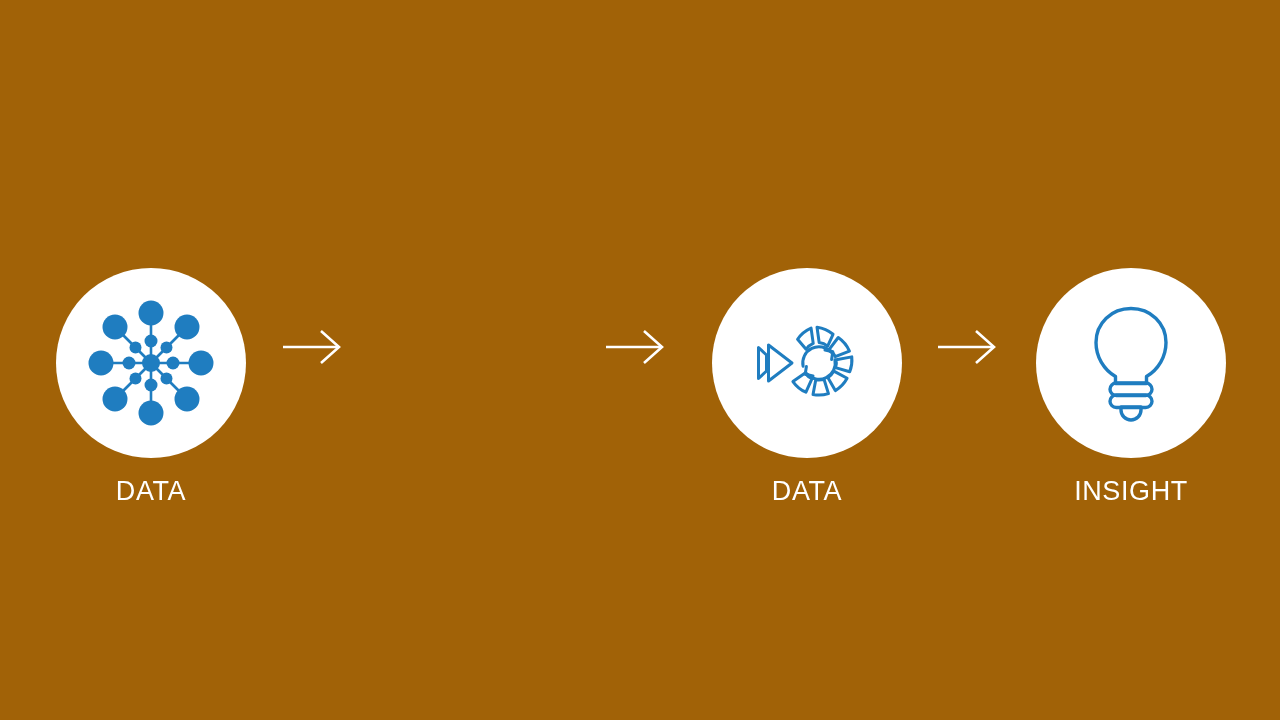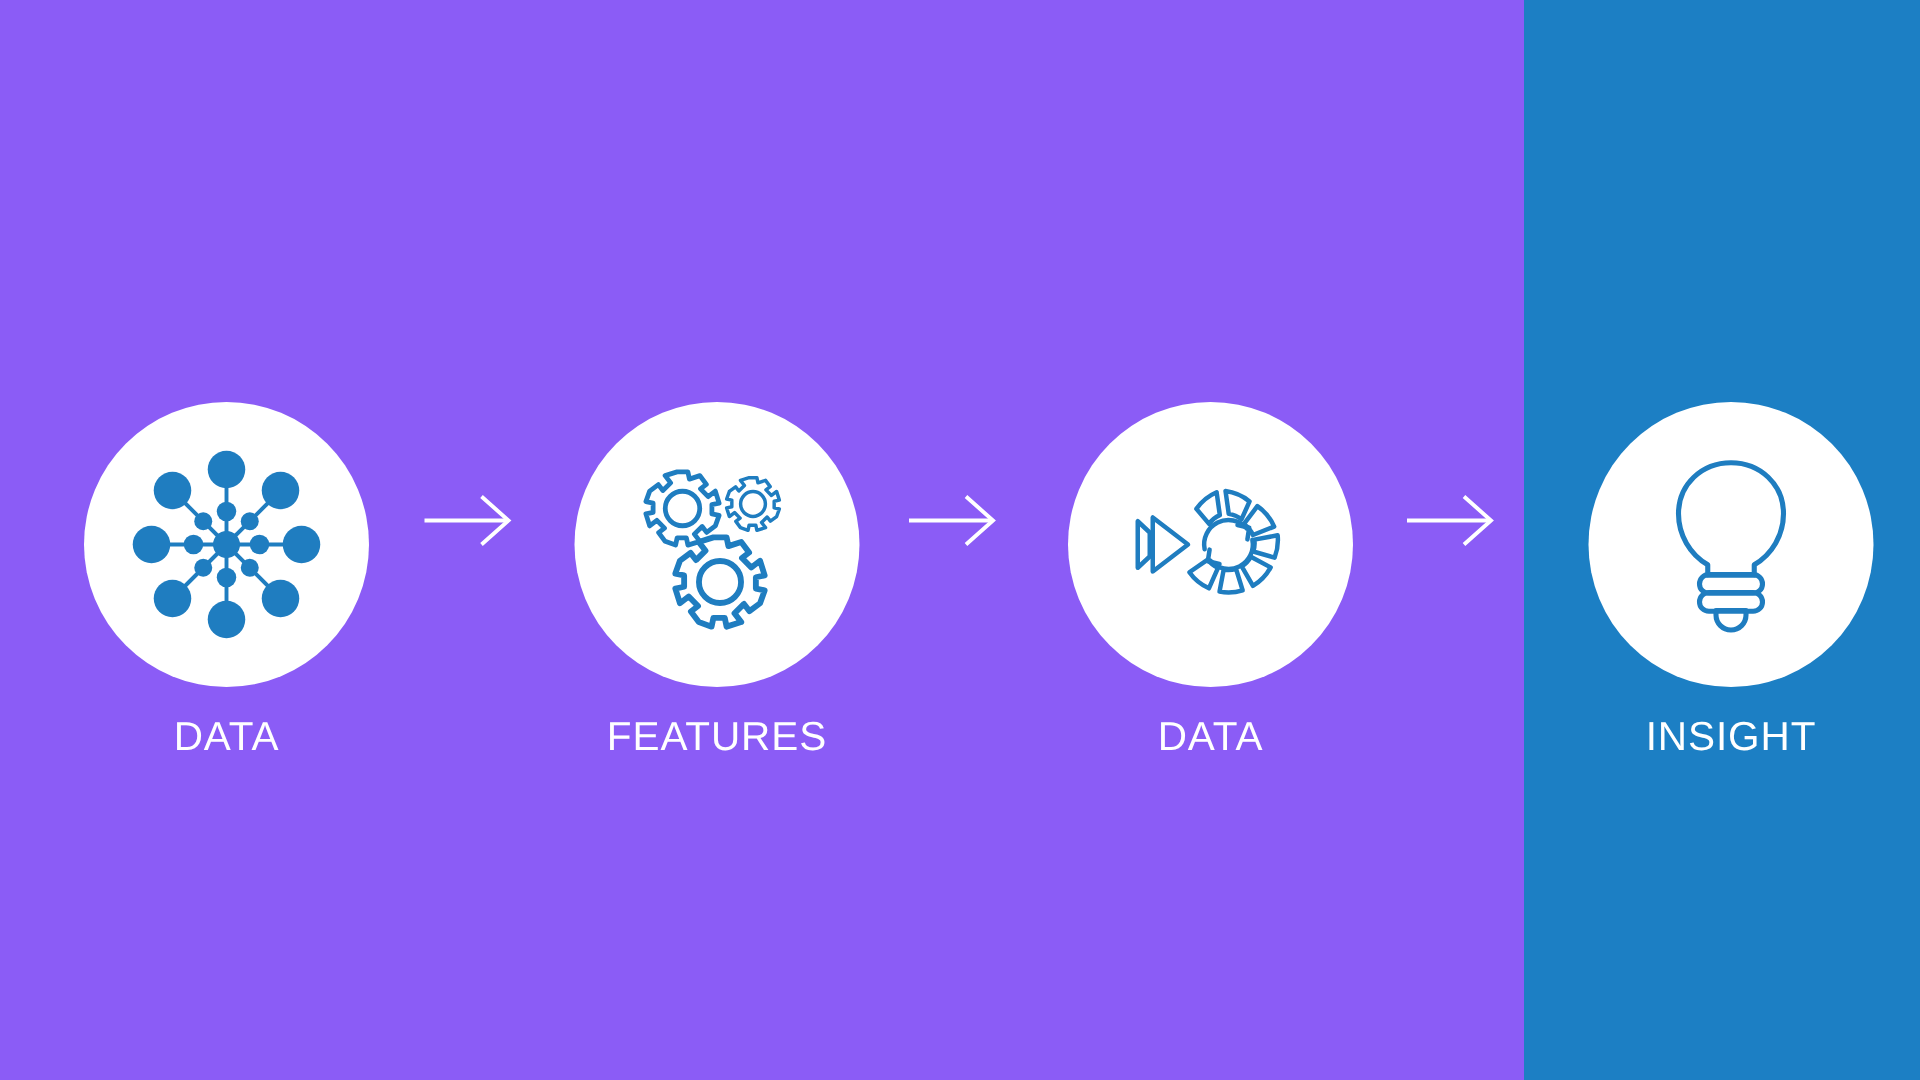--- a/index.html
+++ b/index.html
@@ -8,43 +8,43 @@
   }
   body {
     width: 1280px;
     height: 720px;
     overflow: hidden;
     font-family: "Liberation Sans", sans-serif;
     background: #1c7fc4;
   }
   .slide {
     position: relative;
-    width: 1016px;
+    width: 1280px;
     height: 720px;
-    background: #8b5cf6;
+    background: #a16207;
   }
   .pipeline {
     position: absolute;
     left: 0;
     top: 0;
     width: 1280px;
     height: 720px;
   }
   .stage {
     position: absolute;
     top: 268px;
     width: 200px;
     display: flex;
     flex-direction: column;
     align-items: center;
   }
   .stage-data    { left: 51px; }
   .stage-features{ left: 378px; }
   .stage-model   { left: 707px; }
-  .stage-insight { left: 1054px; justify-content: space-between; }
+  .stage-insight { left: 1031px; justify-content: space-between; }
 
   .disc {
     width: 190px;
     height: 190px;
     border-radius: 50%;
     background: #ffffff;
     display: flex;
     align-items: center;
     justify-content: center;
     position: relative;
@@ -116,82 +116,20 @@
               <circle cx="100" cy="28" r="12.5"></circle>
               <circle cx="28" cy="100" r="12.5"></circle>
               <circle cx="100" cy="100" r="12.5"></circle>
             </g>
           </svg>
         </span>
       </div>
       <div class="stage-label">DATA</div>
     </div>
 
-    <div class="stage stage-features">
-      <div class="disc">
-        <span>
-          <svg width="128" height="128" viewBox="0 0 128 128">
-            <defs>
-              <g id="gearTeeth"></g>
-            </defs>
-            <g fill="none" stroke="#1f7dc0" stroke-width="3.2" stroke-linejoin="round">
-
-              <g transform="translate(41,40)">
-                <path d="M -3.6,-24.4 L 3.6,-24.4 L 4.6,-19.6
-                         L 11.6,-21.9 L 15.9,-16.1 L 12.0,-13.1
-                         L 17.1,-7.9 L 21.9,-11.6 L 24.4,-3.6
-                         L 19.6,-2.6 L 19.6,3.6 L 24.4,4.6
-                         L 21.9,11.6 L 16.1,15.9 L 13.1,12.0
-                         L 7.9,17.1 L 11.6,21.9 L 3.6,24.4
-                         L 2.6,19.6 L -3.6,19.6 L -4.6,24.4
-                         L -11.6,21.9 L -15.9,16.1 L -12.0,13.1
-                         L -17.1,7.9 L -21.9,11.6 L -24.4,3.6
-                         L -19.6,2.6 L -19.6,-3.6 L -24.4,-4.6
-                         L -21.9,-11.6 L -16.1,-15.9 L -13.1,-12.0
-                         L -7.9,-17.1 L -11.6,-21.9 Z"></path>
-                <circle cx="0" cy="0" r="11.5"></circle>
-              </g>
-
-              <g transform="translate(88,37) scale(0.72)">
-                <path d="M -3.6,-24.4 L 3.6,-24.4 L 4.6,-19.6
-                         L 11.6,-21.9 L 15.9,-16.1 L 12.0,-13.1
-                         L 17.1,-7.9 L 21.9,-11.6 L 24.4,-3.6
-                         L 19.6,-2.6 L 19.6,3.6 L 24.4,4.6
-                         L 21.9,11.6 L 16.1,15.9 L 13.1,12.0
-                         L 7.9,17.1 L 11.6,21.9 L 3.6,24.4
-                         L 2.6,19.6 L -3.6,19.6 L -4.6,24.4
-                         L -11.6,21.9 L -15.9,16.1 L -12.0,13.1
-                         L -17.1,7.9 L -21.9,11.6 L -24.4,3.6
-                         L -19.6,2.6 L -19.6,-3.6 L -24.4,-4.6
-                         L -21.9,-11.6 L -16.1,-15.9 L -13.1,-12.0
-                         L -7.9,-17.1 L -11.6,-21.9 Z"></path>
-                <circle cx="0" cy="0" r="11.5"></circle>
-              </g>
-
-              <g transform="translate(66,89) scale(1.22)">
-                <path d="M -3.6,-24.4 L 3.6,-24.4 L 4.6,-19.6
-                         L 11.6,-21.9 L 15.9,-16.1 L 12.0,-13.1
-                         L 17.1,-7.9 L 21.9,-11.6 L 24.4,-3.6
-                         L 19.6,-2.6 L 19.6,3.6 L 24.4,4.6
-                         L 21.9,11.6 L 16.1,15.9 L 13.1,12.0
-                         L 7.9,17.1 L 11.6,21.9 L 3.6,24.4
-                         L 2.6,19.6 L -3.6,19.6 L -4.6,24.4
-                         L -11.6,21.9 L -15.9,16.1 L -12.0,13.1
-                         L -17.1,7.9 L -21.9,11.6 L -24.4,3.6
-                         L -19.6,2.6 L -19.6,-3.6 L -24.4,-4.6
-                         L -21.9,-11.6 L -16.1,-15.9 L -13.1,-12.0
-                         L -7.9,-17.1 L -11.6,-21.9 Z"></path>
-                <circle cx="0" cy="0" r="11.5"></circle>
-              </g>
-            </g>
-          </svg>
-        </span>
-      </div>
-      <div class="stage-label">FEATURES</div>
-    </div>
 
     <div class="stage stage-model">
       <div class="disc">
         <span>
           <svg width="132" height="128" viewBox="0 0 132 128">
             <g fill="none" stroke="#1f7dc0" stroke-width="3" stroke-linejoin="round" stroke-linecap="round">
 
               <g transform="translate(78,64)">
 
                 <path d="M -17.9,-26.5 A 32 32 0 0 1 -3.0,-35.6 L -3.0,-20.2 A 17 17 0 0 0 -10.9,-15.4 Z" transform="rotate(-8)"></path>

